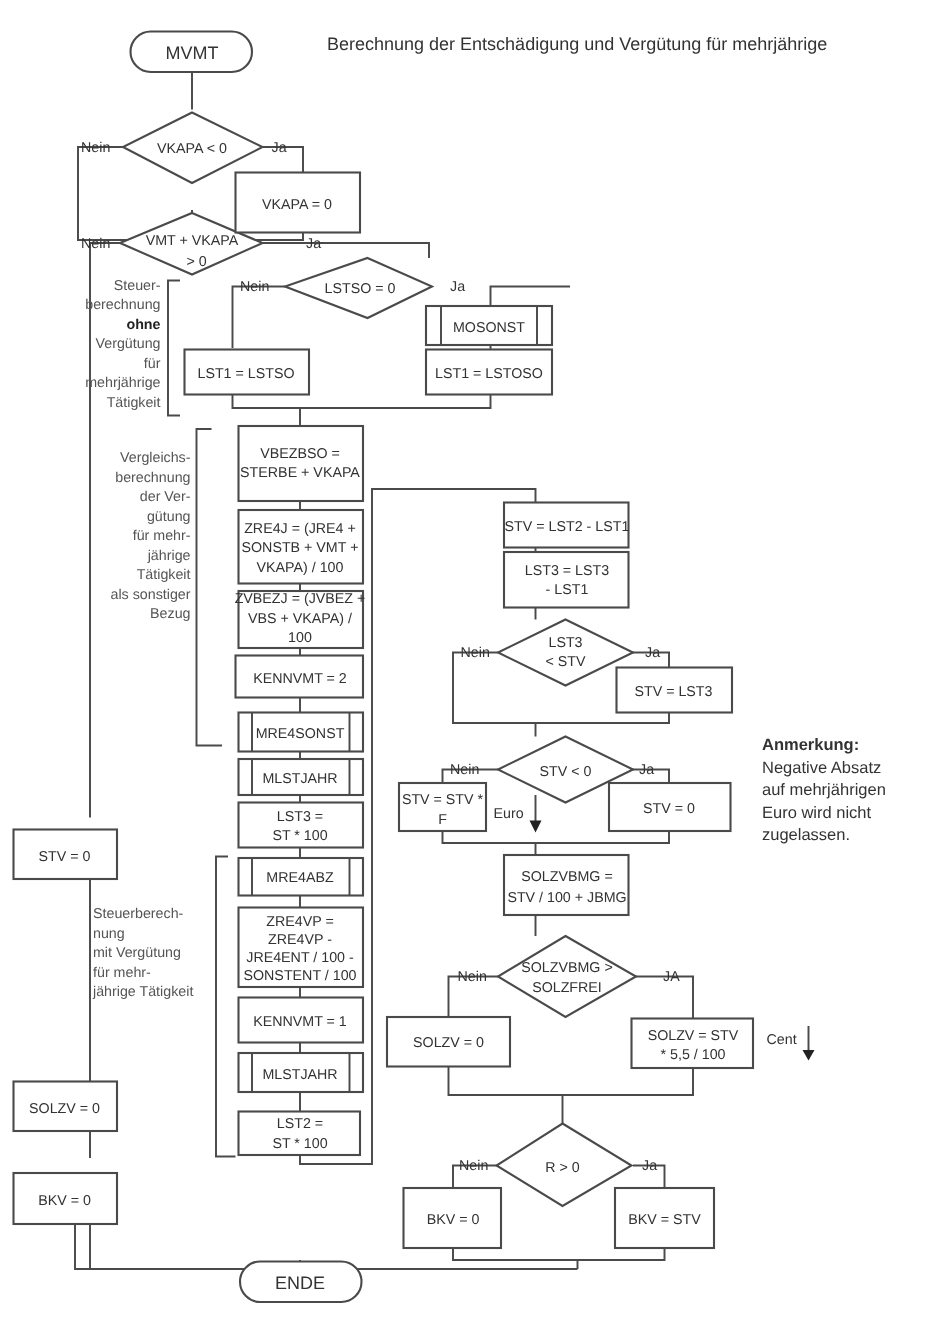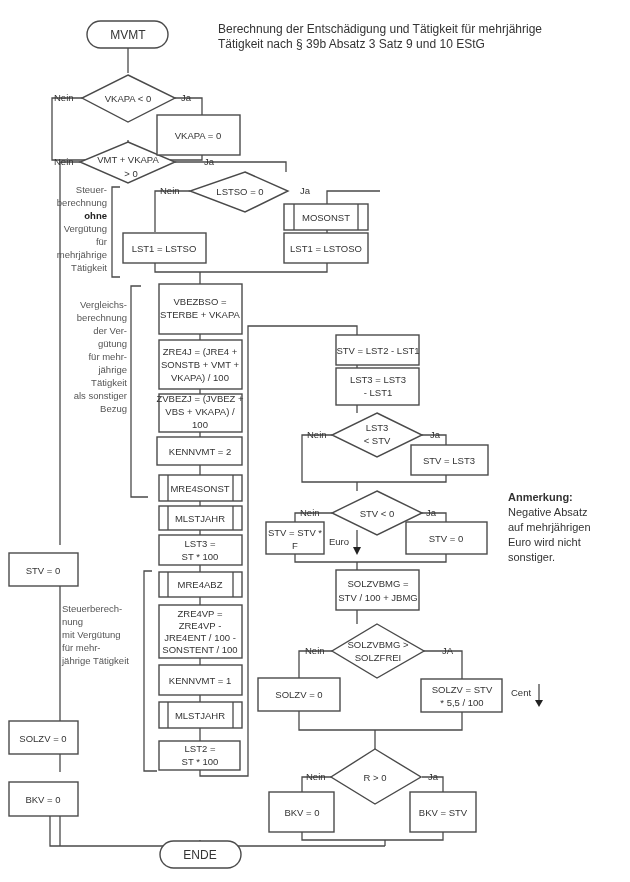--- a/index.html
+++ b/index.html
@@ -11,30 +11,29 @@
   .tl { font-family: "Liberation Sans", sans-serif; font-size: 9.5px; fill: #333; }
   .side { font-family: "Liberation Sans", sans-serif; font-size: 9.5px; fill: #555; }
   .title { position: absolute; left: 218px; top: 22px; font-size: 12px; line-height: 15px; color: #333; }
   .note { position: absolute; left: 508px; top: 490px; font-size: 11px; line-height: 15px; color: #333; }
   .note b { font-weight: bold; display:block; }
 </style>
 </head>
 <body>
 
 <div class="title">
-  <div>Berechnung der Entschädigung und Tätigkeit für mehrjährige</div>
-  <div>Tätigkeit nach § 39b Absatz 3 Satz 9 und 10 EStG</div>
+  <div>Berechnung der Entschädigung und Vergütung für mehrjährige</div>
 </div>
 
 <div class="note">
   <b>Anmerkung:</b>
   <div>Negative Absatz</div>
   <div>auf mehrjährigen</div>
   <div>Euro wird nicht</div>
-  <div>sonstiger.</div>
+  <div>zugelassen.</div>
 </div>
 
 <svg width="630" height="882" viewBox="0 0 630 882">
 
   <g>
 
     <line class="ln" x1="128" y1="48" x2="128" y2="73"></line>
 
     <polyline class="ln" points="82,98 52,98 52,160 202,160 202,155"></polyline>
 

